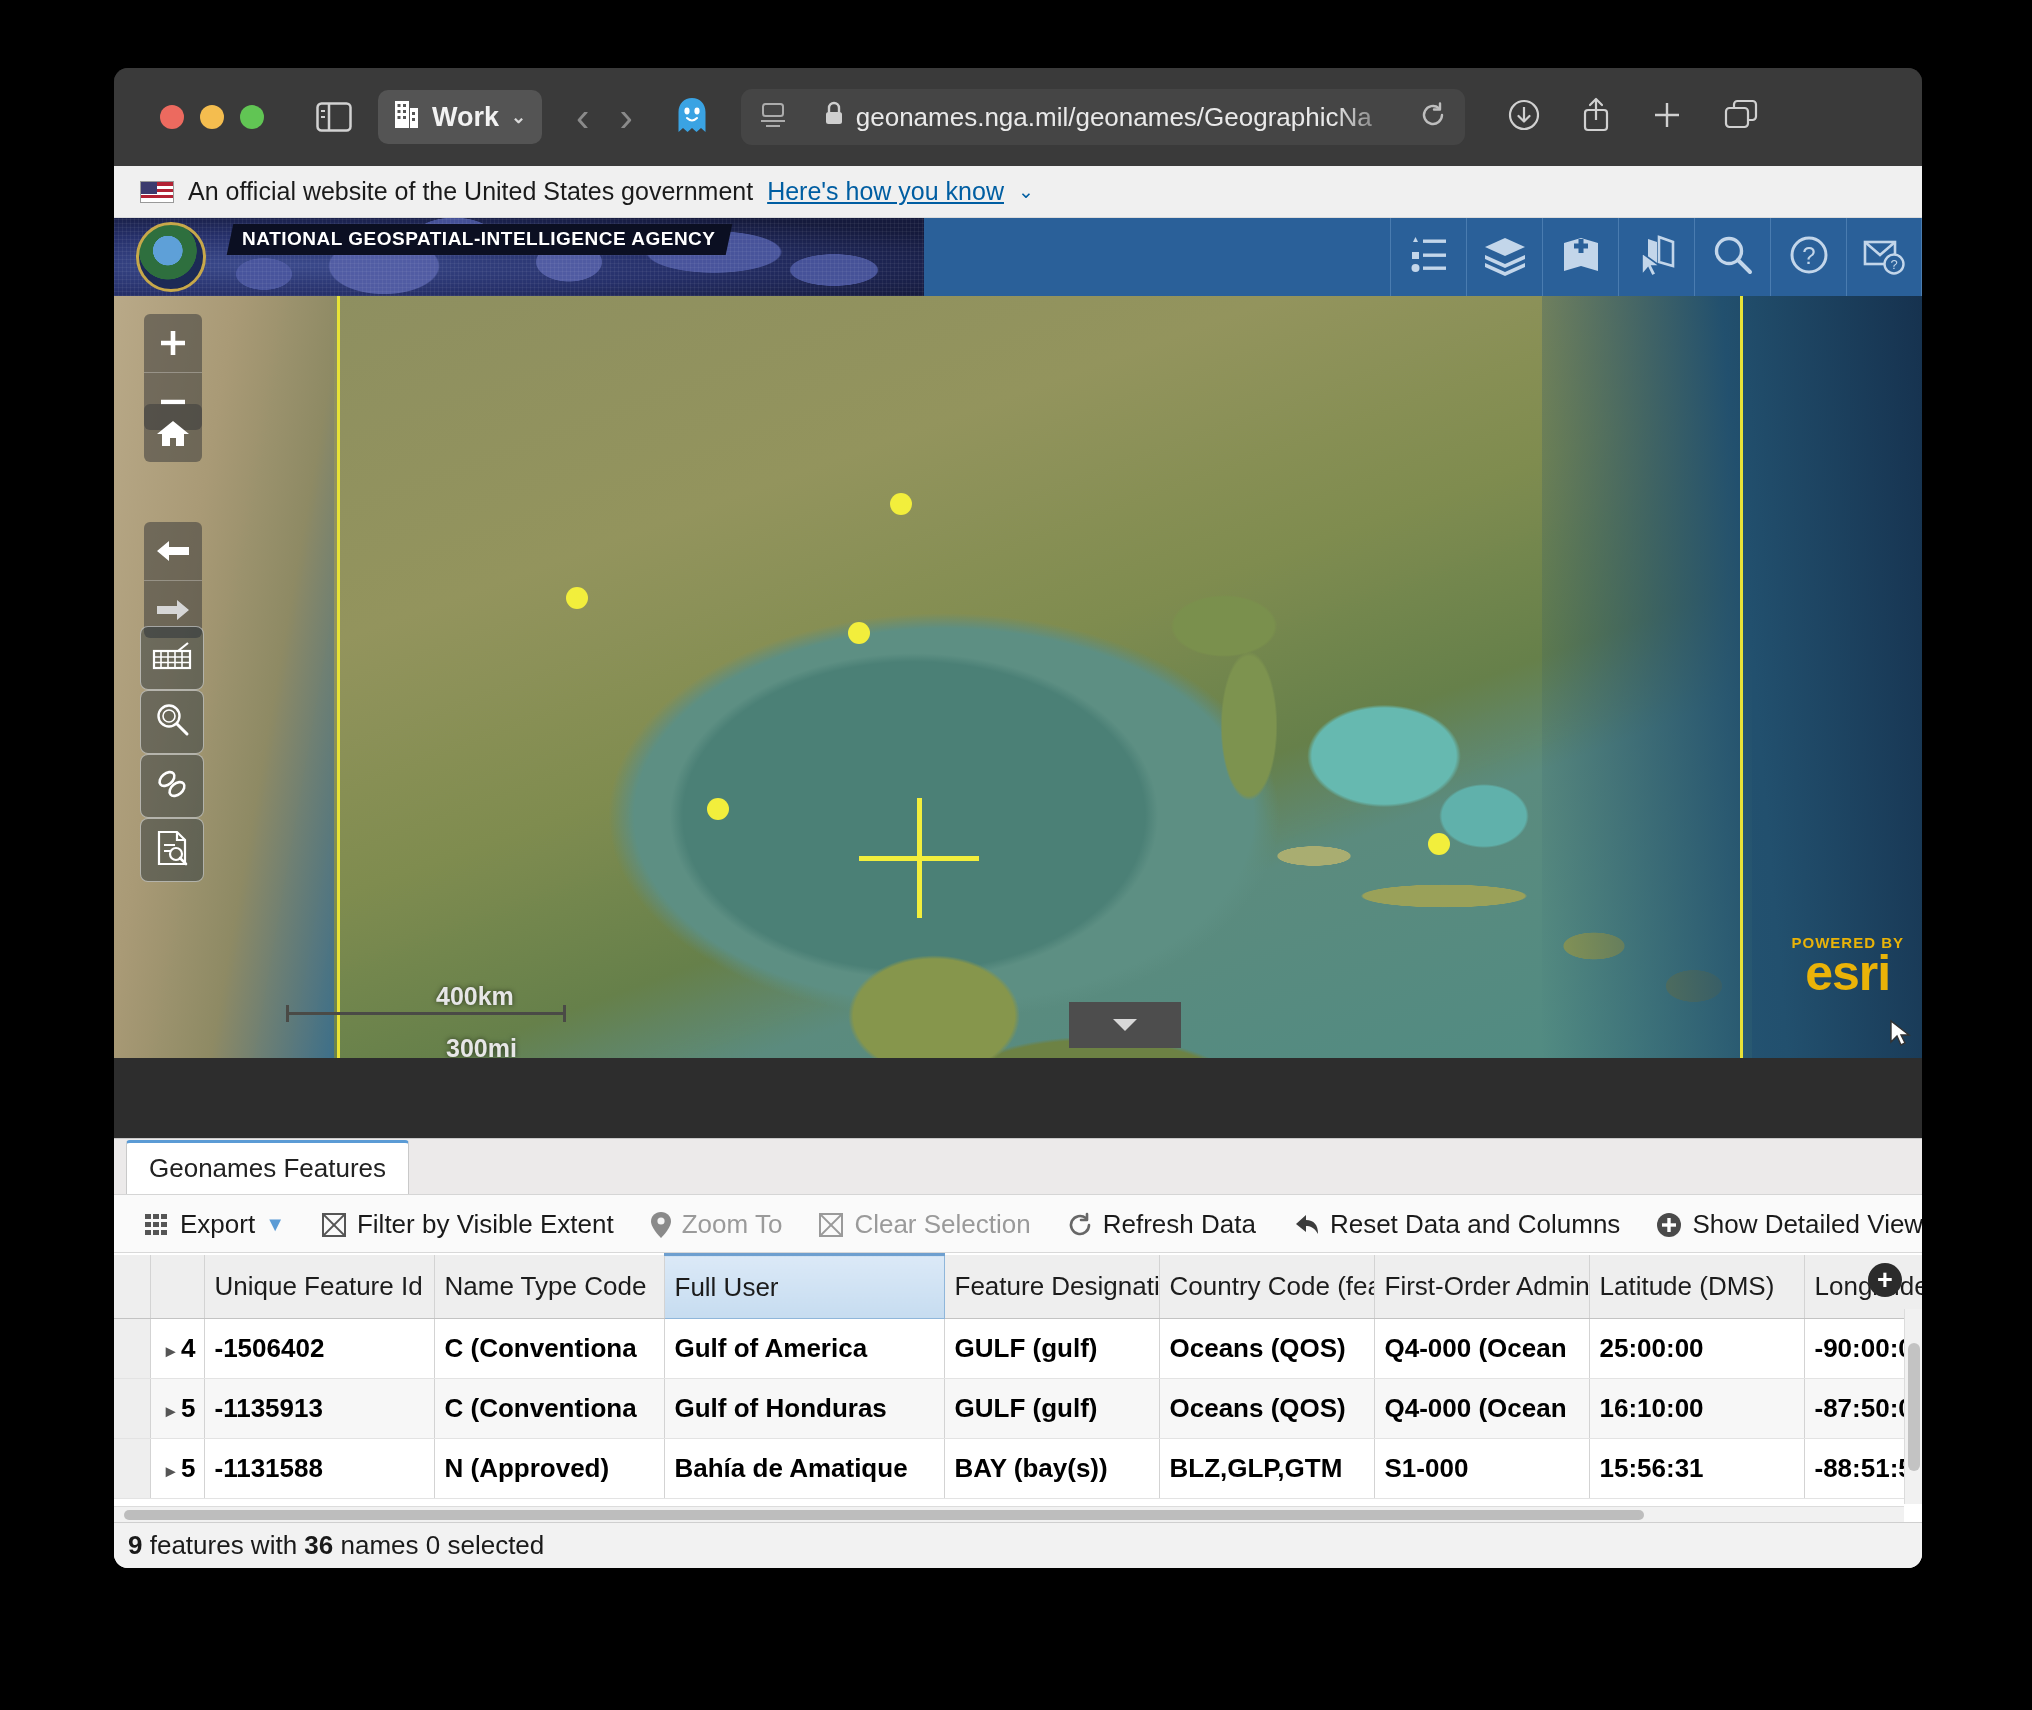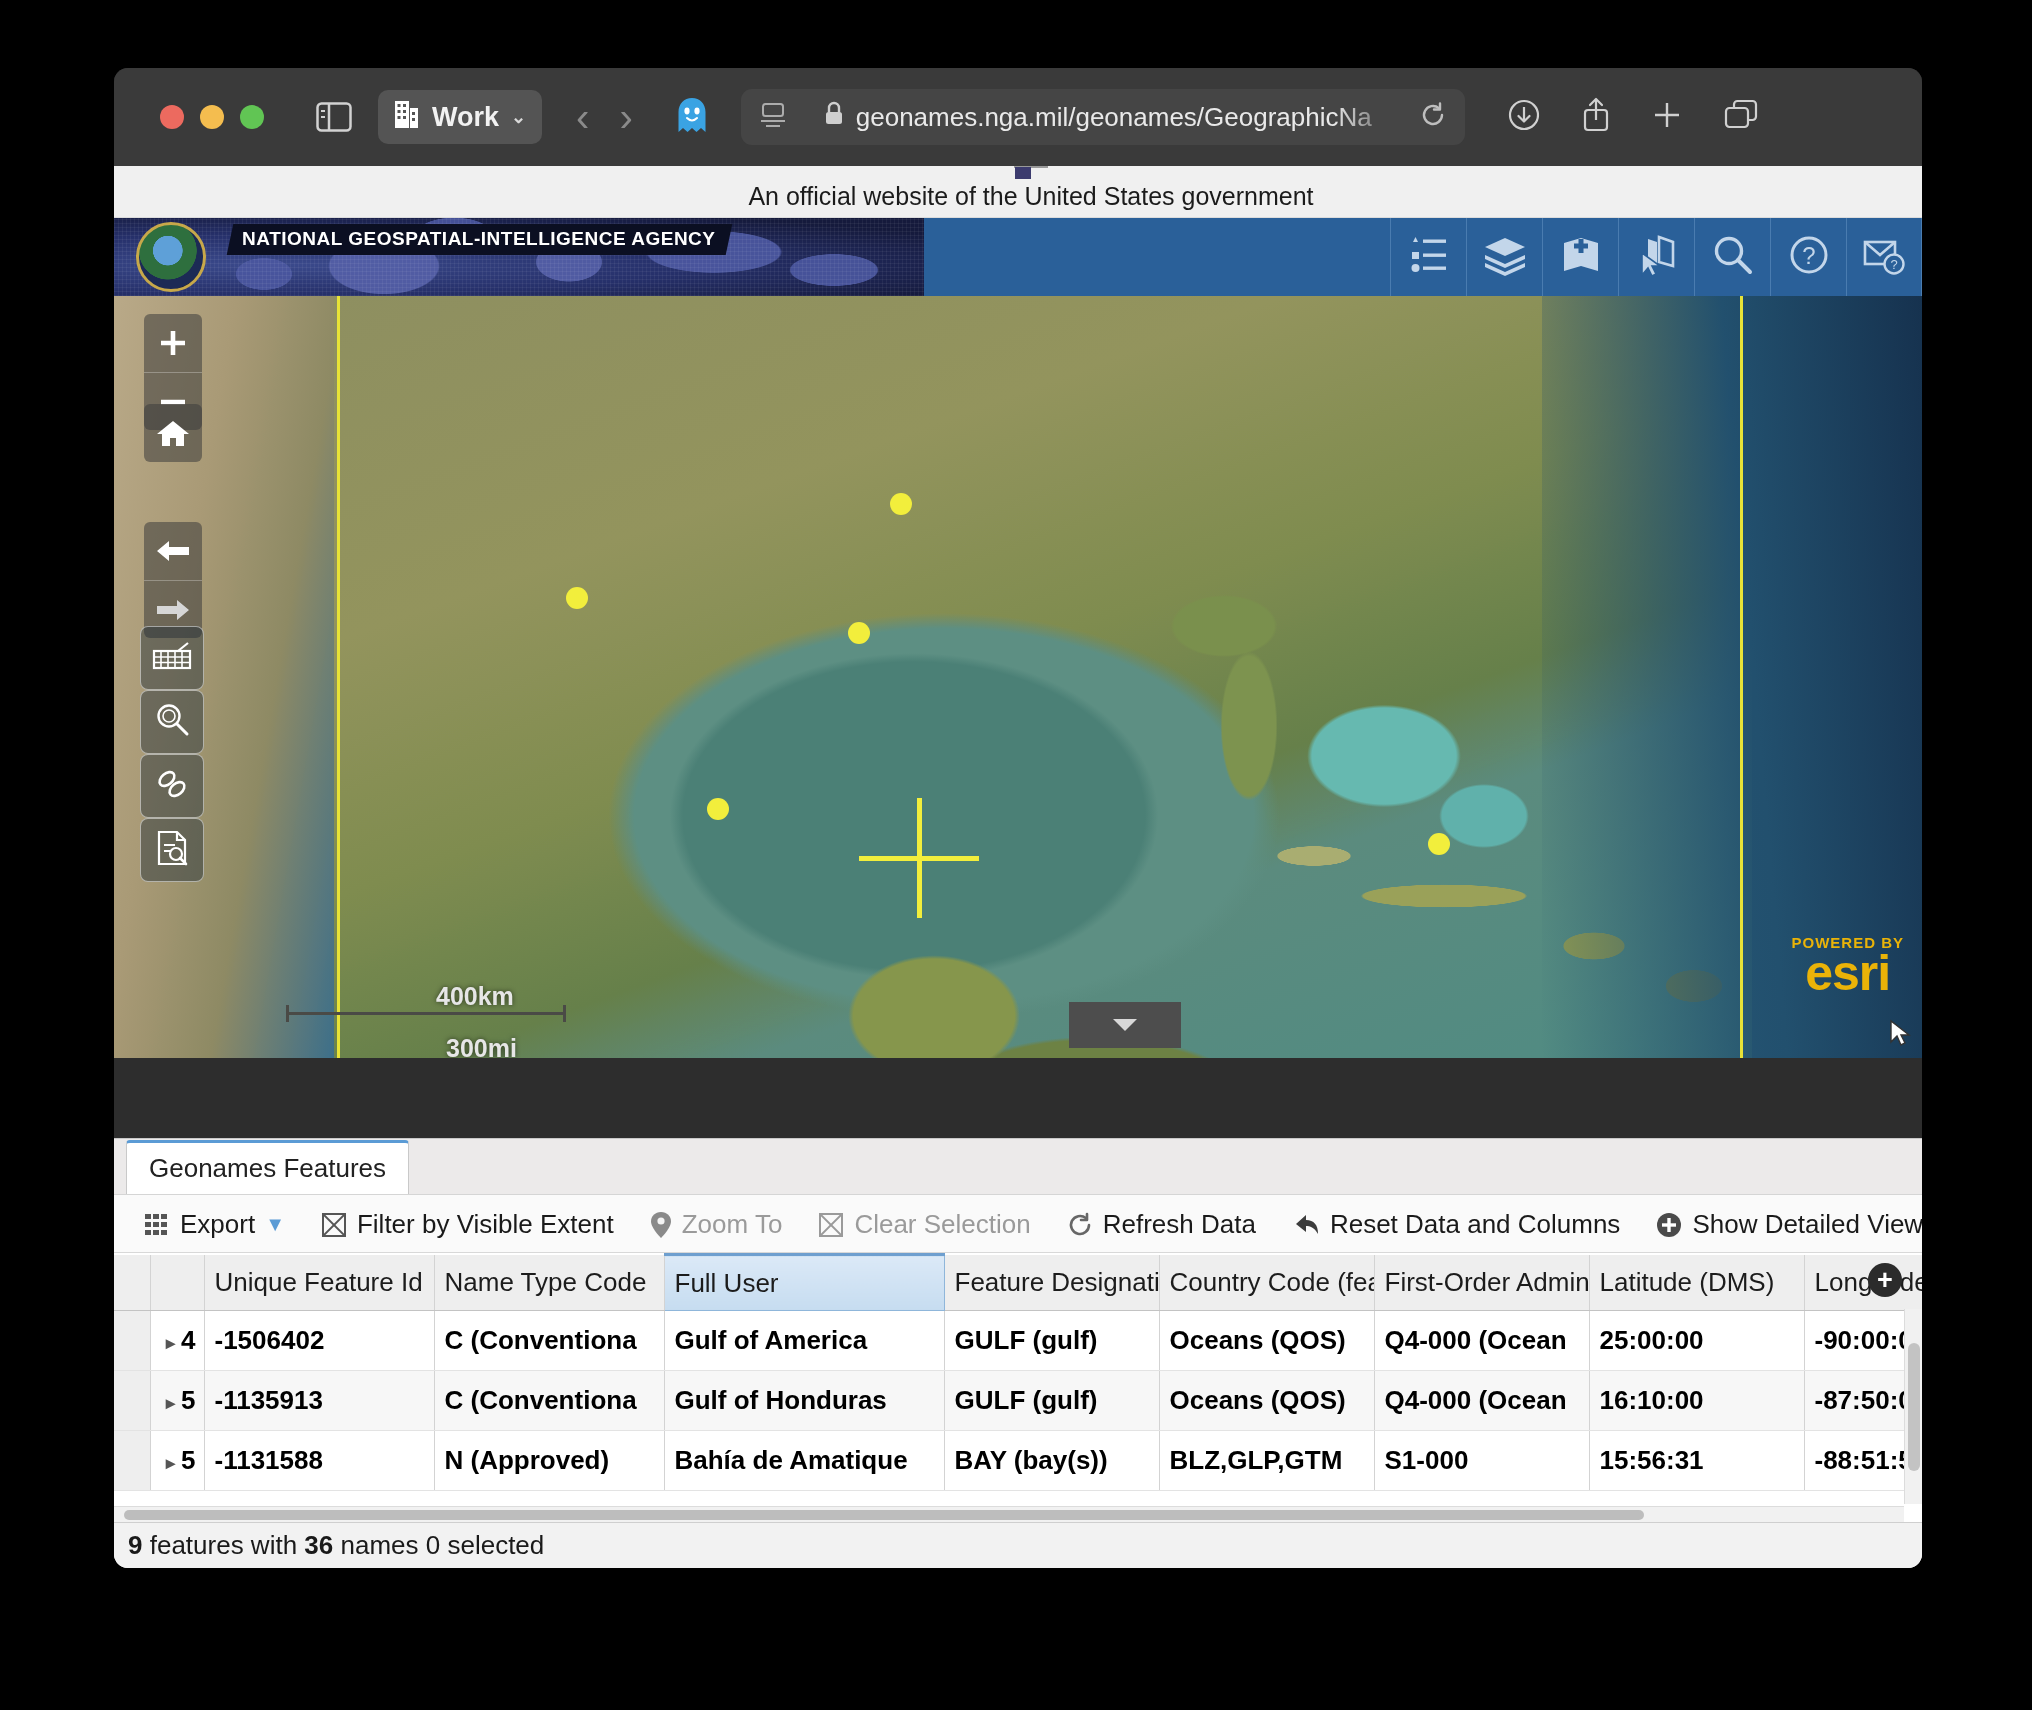--- a/index.html
+++ b/index.html
@@ -86,21 +86,20 @@
   
   .gov-banner {
     height: 52px;
     background: #f0f0f0;
     display: flex; align-items: center;
     padding-left: 26px;
     gap: 14px;
     font-size: 25px;
     color: #1b1b1b;
     border-bottom: 1px solid #dcdcdc;
-    flex-direction: column;
   }
   .flag {
     width: 34px; height: 22px;
     background: linear-gradient(#b22234 0 18%, #fff 18% 33%, #b22234 33% 50%, #fff 50% 66%, #b22234 66% 82%, #fff 82% 100%);
     position: relative; display:inline-block;
     border: 1px solid #999;
   }
   .flag::before {
     content:''; position:absolute; left:0; top:0; width:16px; height:12px; background:#3c3b6e;
   }
@@ -380,21 +379,21 @@
     height: 60px;
     text-align:left;
     overflow:hidden;
     white-space:nowrap;
   }
   table.grid thead th{
     background:#eeeeee;
     border-bottom:1px solid #c3c3c3;
     font-weight:400;
     color:#1c1c1c;
-    height: 56px;
+    height: 64px;
   }
   table.grid thead th.sel{
     background: linear-gradient(#dbe9f7, #c6dcf0);
     border: 1px solid #8fb6da;
     border-top: 3px solid #6e9fcf;
   }
   table.grid tbody tr:nth-child(even) td{ background:#f7f7f7; }
   table.grid td.b{ font-weight:700; }
   .rowhdr{ background:#eeeeee !important; width: 36px; }
   .rownum{ width: 54px; text-align:right !important; font-weight:700; padding-right:8px !important; }

